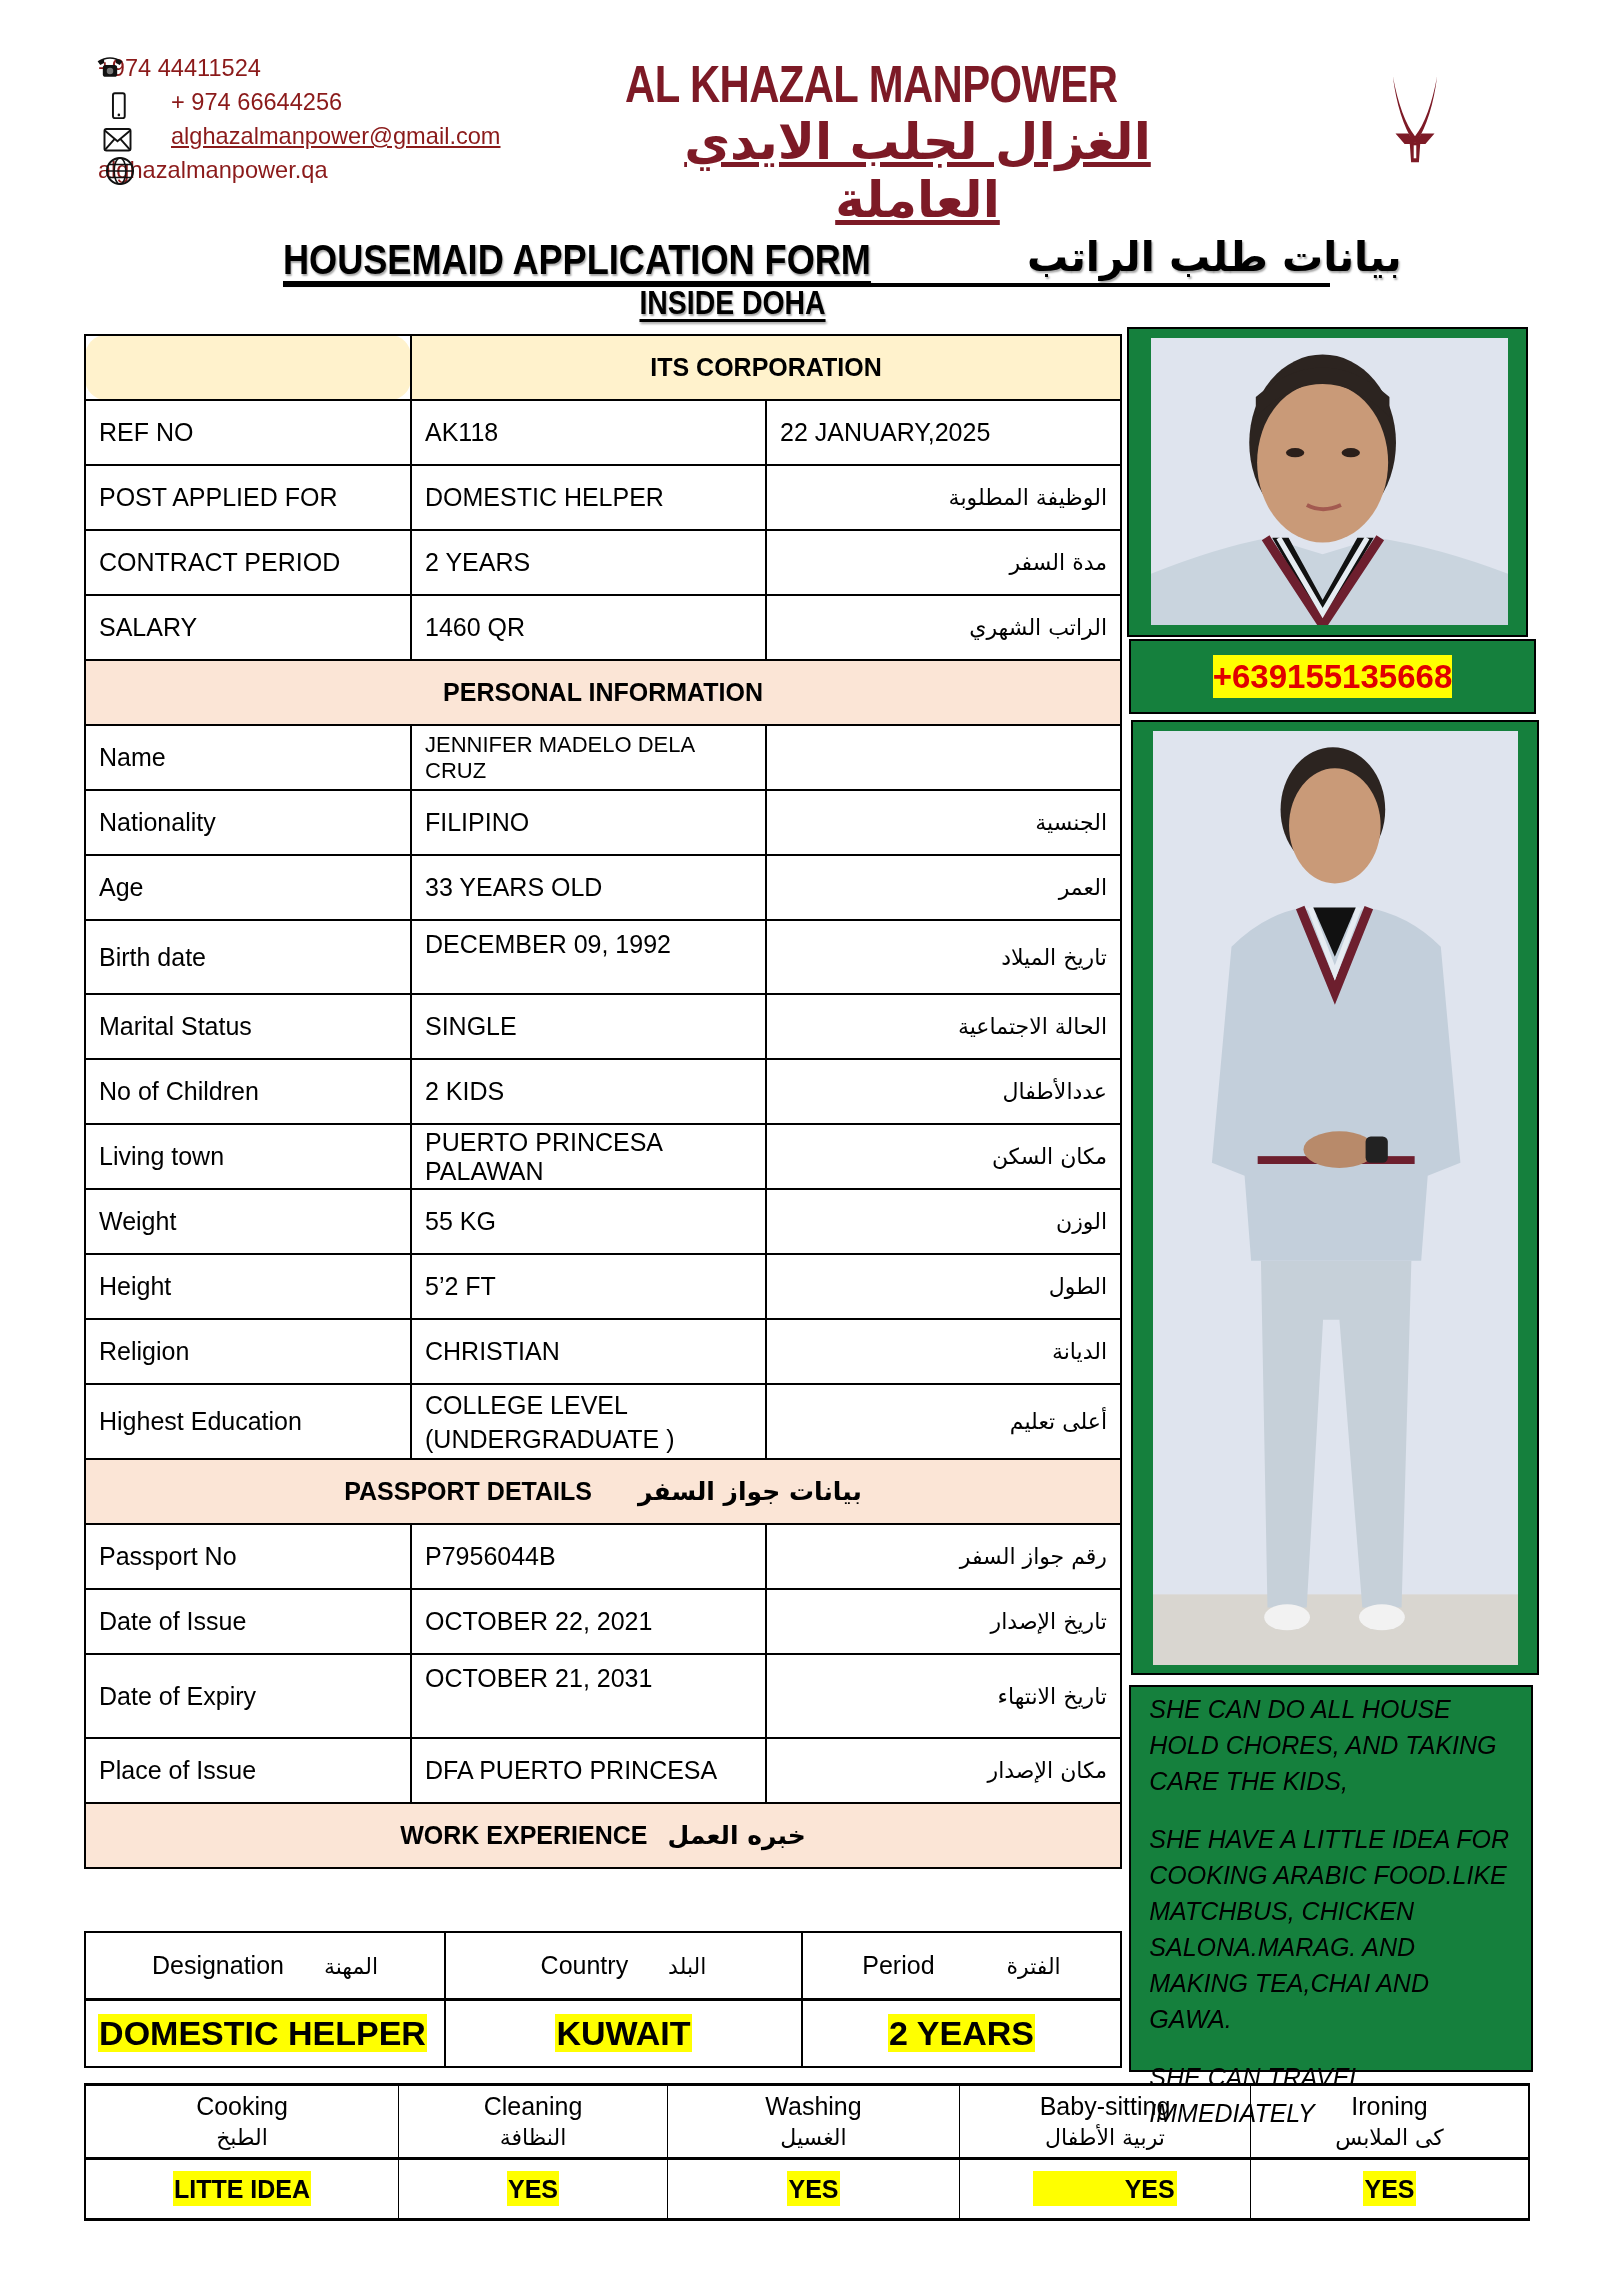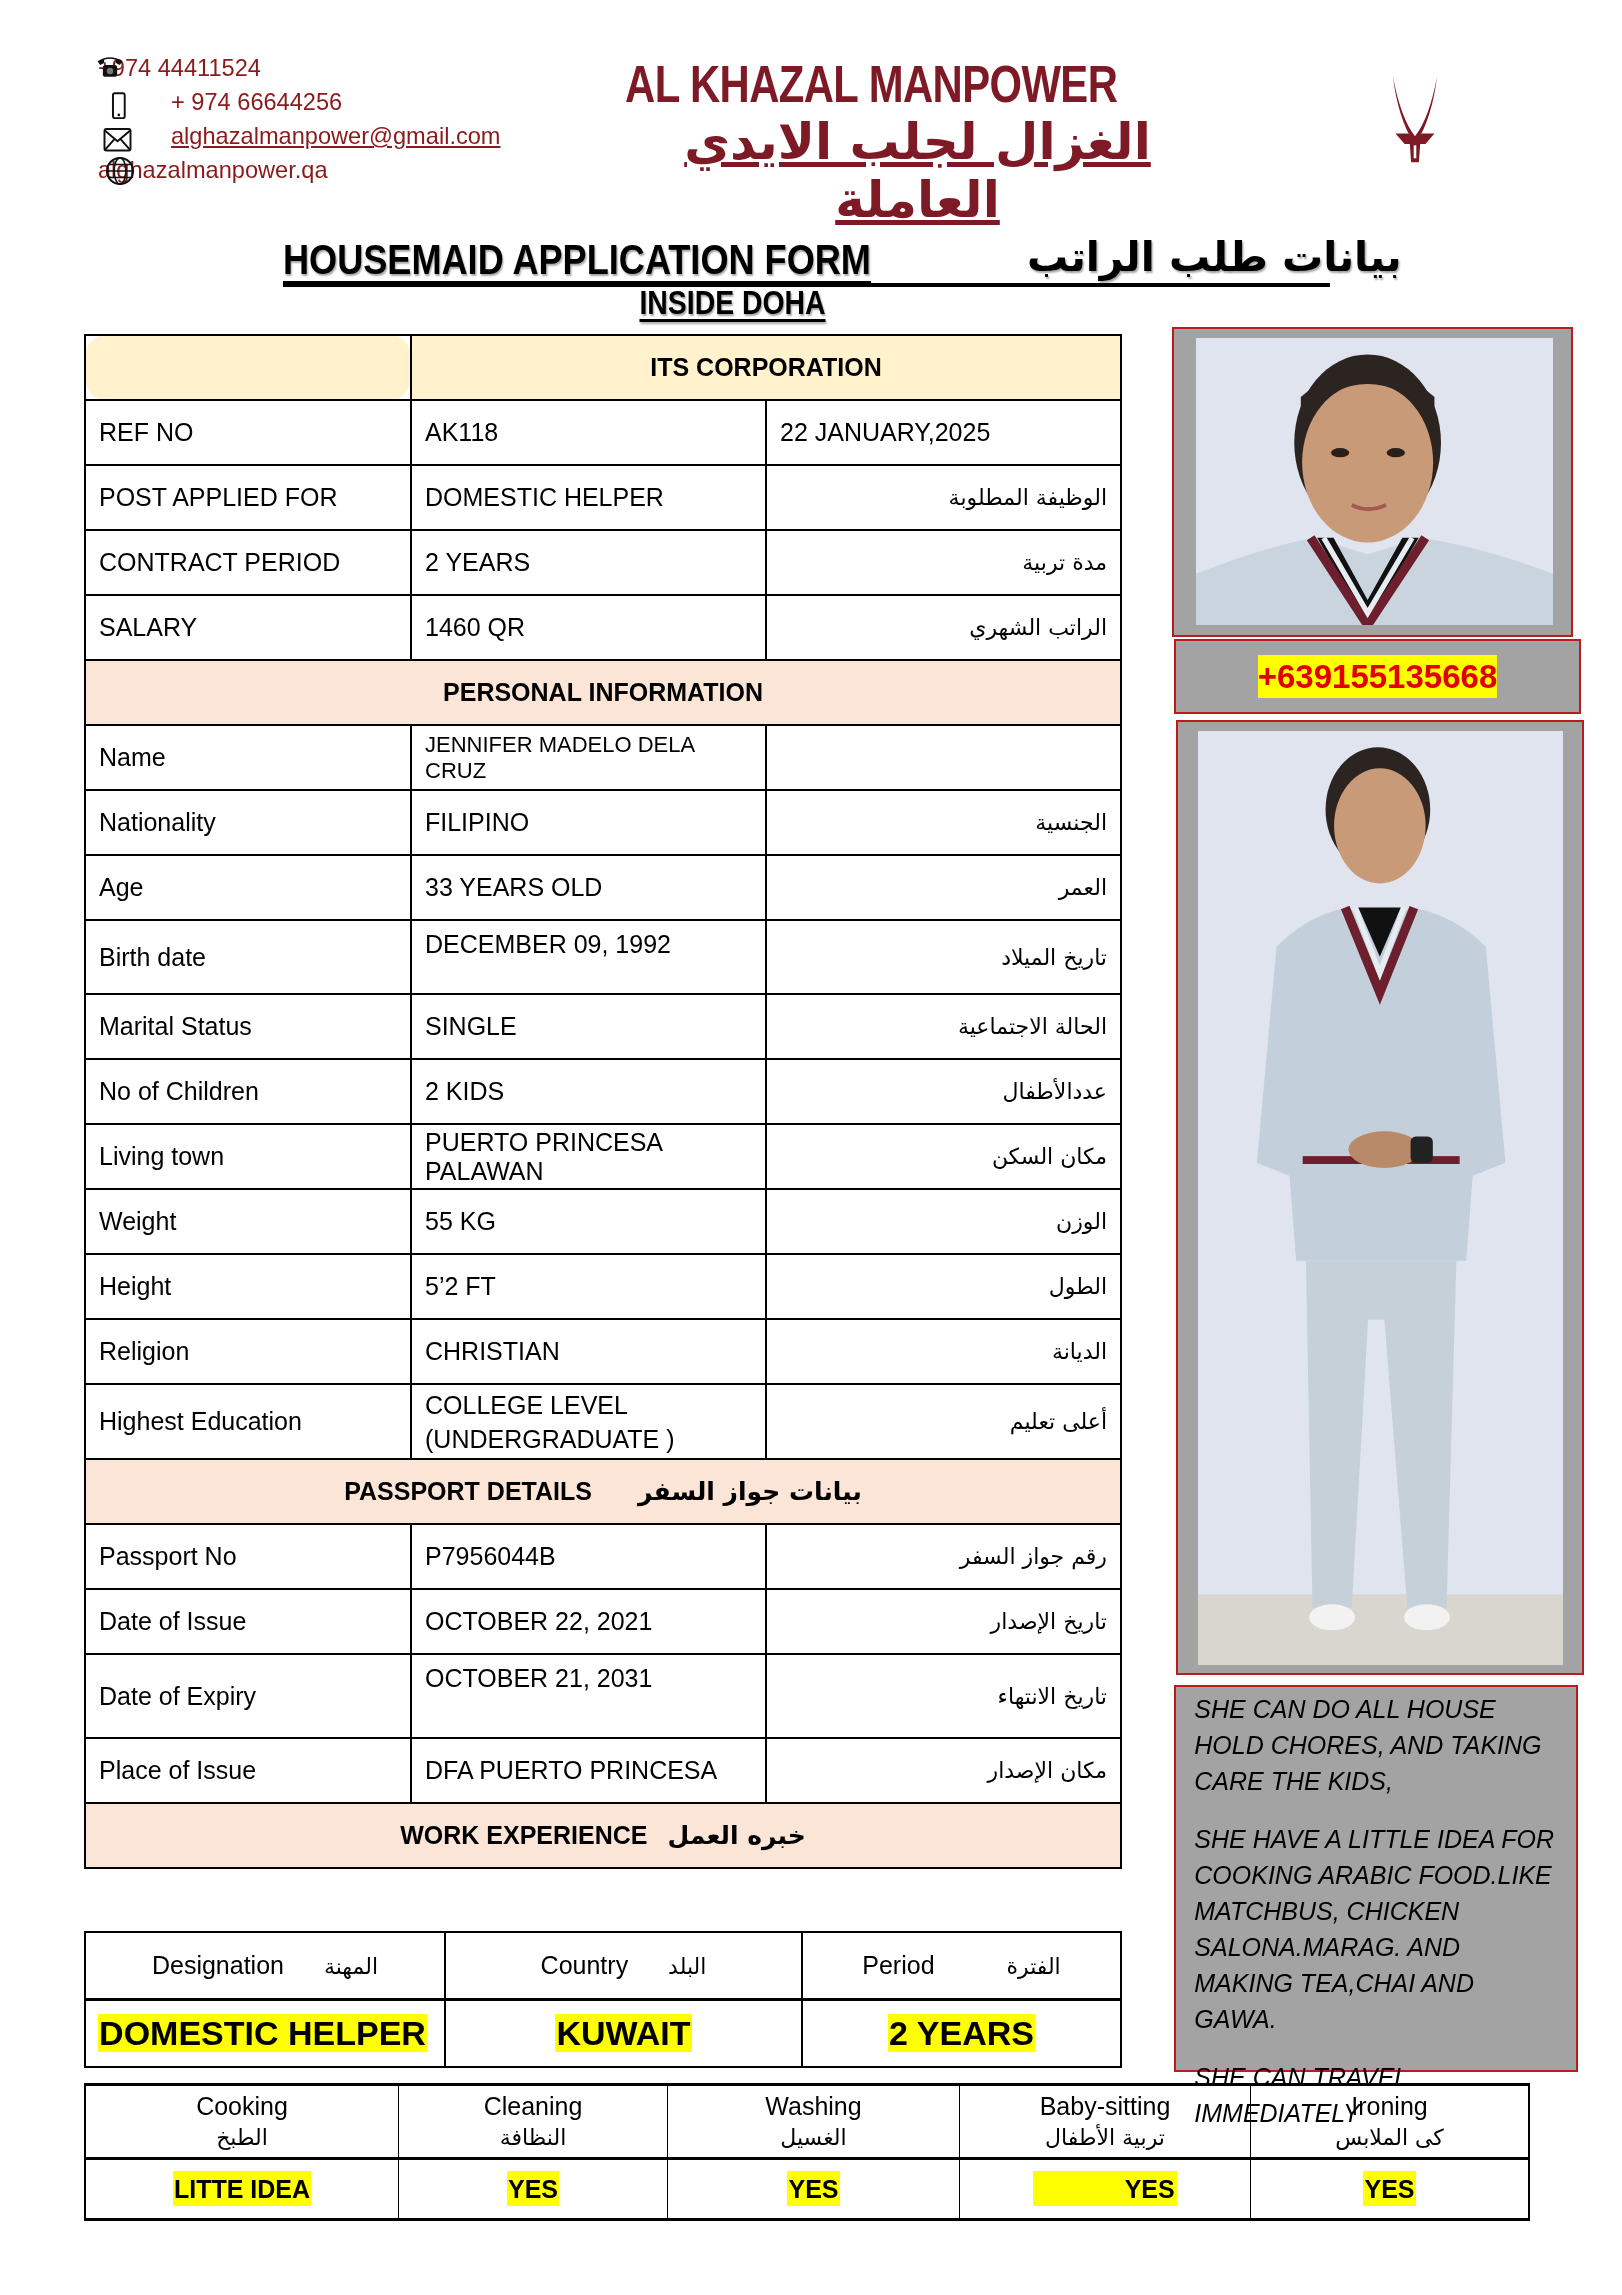--- a/index.html
+++ b/index.html
@@ -54,21 +54,21 @@
   table.skills td { border: 1.3px solid #000; text-align: center; vertical-align: middle; }
   table.skills tr.head td { height: 69px; font-size: 25px; line-height: 31px; border-top: 3.9px solid #000; border-bottom: 3.9px solid #000; }
   table.skills tr.vals td { height: 56px; border-bottom: 3.9px solid #000; }
   table.skills td:first-child { border-left: 2px solid #000; }
   table.skills td:last-child { border-right: 2px solid #000; }
   .sk-ar { font-family: "DejaVu Sans", sans-serif; direction: rtl; font-size: 22px; display: block; }
   .sk-val { background: #ffff00; font-weight: bold; font-size: 25px; padding: 3.9px 1.3px; }
   .sk-val.wide { padding: 3.9px 2.6px 3.9px 92px; }
 
   
-  .box { position: absolute; border: 2px solid #b91c1c; background: #a3a3a3; box-sizing: border-box; margin-left: 45px; }
+  .box { position: absolute; border: 2px solid #000000; background: #15803d; box-sizing: border-box; }
   .photo { position: absolute; background: #dde3ec; overflow: hidden; }
   .phone { background: #ffff00; color: #e00000; font-weight: bold; font-size: 33px; padding: 2.6px 0; }
   .notes { font-style: italic; font-size: 25px; line-height: 36px; padding: 3.9px 18.3px; }
   .notes p { margin: 0 0 22px 0; }
 </style>
 </head>
 <body>
 
 <div>
   <div class="contact" style="left:98px; top:55px;">
@@ -138,21 +138,21 @@
     <td class="val" style="width:auto;">22 JANUARY,2025</td>
   </tr>
   <tr>
     <td class="lbl">POST APPLIED FOR</td>
     <td class="val">DOMESTIC HELPER</td>
     <td class="ar">الوظيفة المطلوبة</td>
   </tr>
   <tr>
     <td class="lbl">CONTRACT PERIOD</td>
     <td class="val">2 YEARS</td>
-    <td class="ar">مدة تربية</td>
+    <td class="ar">مدة السفر</td>
   </tr>
   <tr>
     <td class="lbl">SALARY</td>
     <td class="val">1460 QR</td>
     <td class="ar">الراتب الشهري</td>
   </tr>
 
   <tr class="band">
     <td colspan="3">PERSONAL INFORMATION</td>
   </tr>

